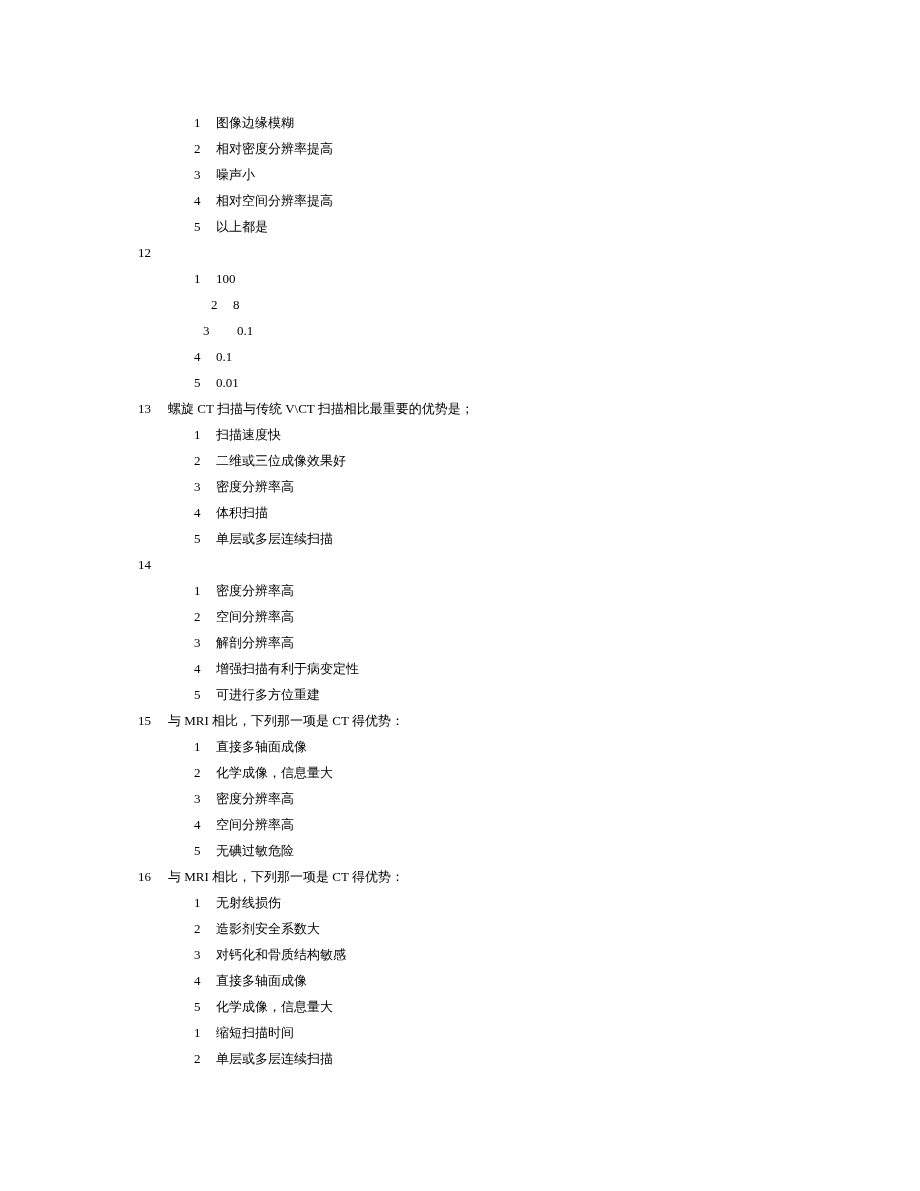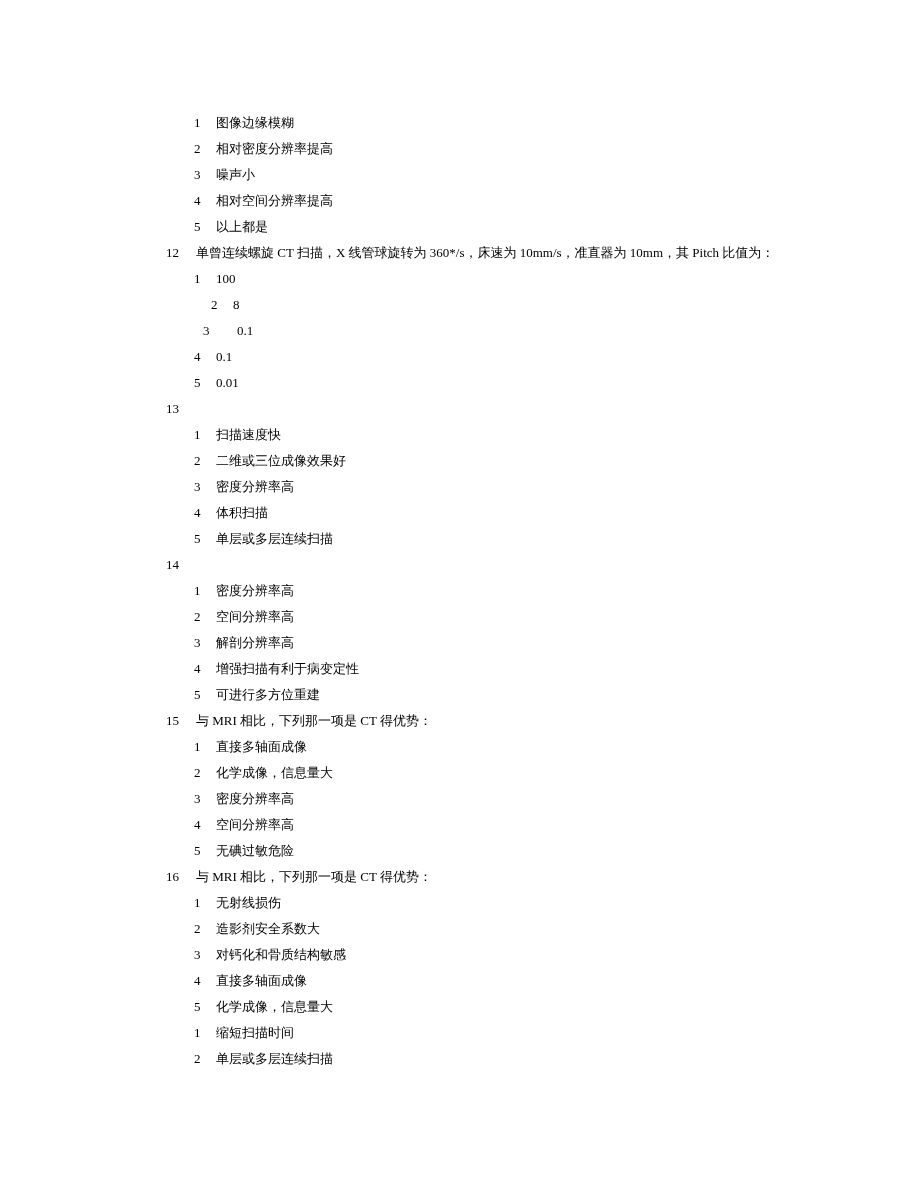--- a/index.html
+++ b/index.html
@@ -24,21 +24,20 @@
       display: flex;
       padding-left: 64px;
     }
     .option-top .num {
       width: 22px;
       flex-shrink: 0;
     }
     .question {
       display: flex;
       padding-left: 8px;
-      margin-left: 28px;
     }
     .question .qnum {
       width: 30px;
       flex-shrink: 0;
     }
     .option {
       display: flex;
       padding-left: 64px;
     }
     .option .num {
@@ -84,21 +83,20 @@
         <span>相对空间分辨率提高</span>
       </div>
       <div class="option-top">
         <span class="num">5</span>
         <span>以上都是</span>
       </div>
     </div>
   <div id="questions">
       <div class="question">
         <span class="qnum">12</span>
-        <span>单曾连续螺旋 CT 扫描，X 线管球旋转为 360*/s，床速为 10mm/s，准直器为 10mm，其 Pitch 比值为：</span>
       </div>
       <div class="option">
         <span class="num">1</span>
         <span>100</span>
       </div>
       <div class="option-indent-1">
         <span class="num">2</span>
         <span>8</span>
       </div>
       <div class="option-indent-2">
@@ -108,20 +106,21 @@
       <div class="option">
         <span class="num">4</span>
         <span>0.1</span>
       </div>
       <div class="option">
         <span class="num">5</span>
         <span>0.01</span>
       </div>
       <div class="question">
         <span class="qnum">13</span>
+        <span>螺旋 CT 扫描与传统 V\CT 扫描相比最重要的优势是；</span>
       </div>
       <div class="option">
         <span class="num">1</span>
         <span>扫描速度快</span>
       </div>
       <div class="option">
         <span class="num">2</span>
         <span>二维或三位成像效果好</span>
       </div>
       <div class="option">

